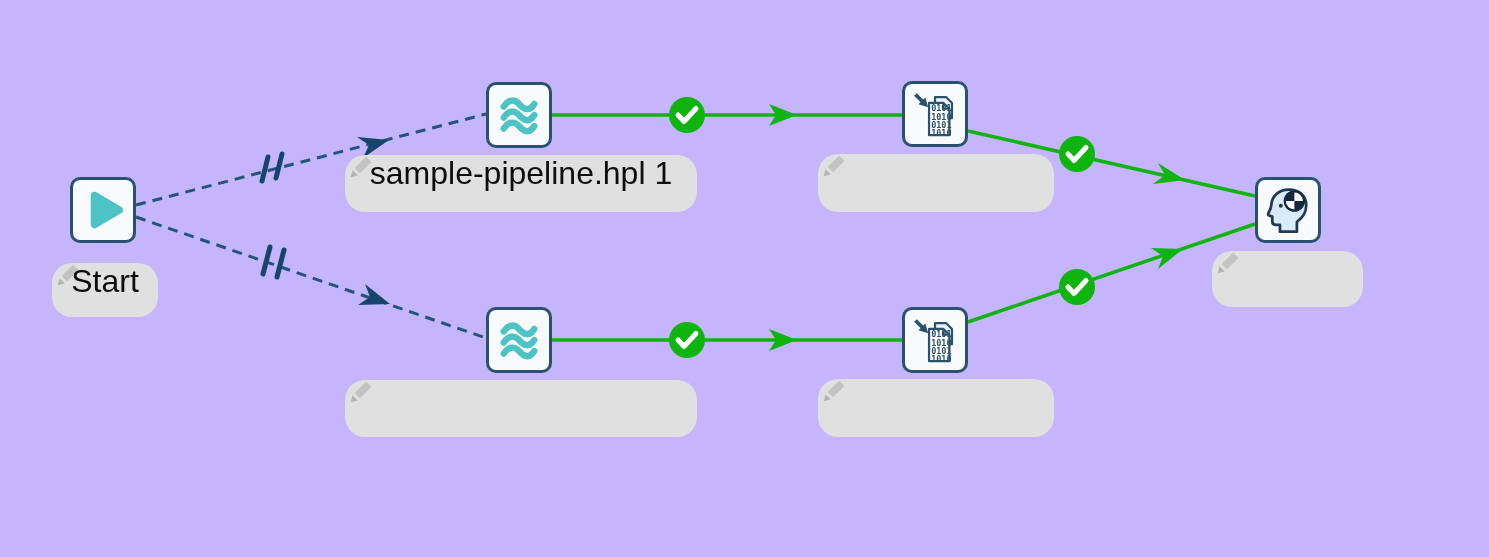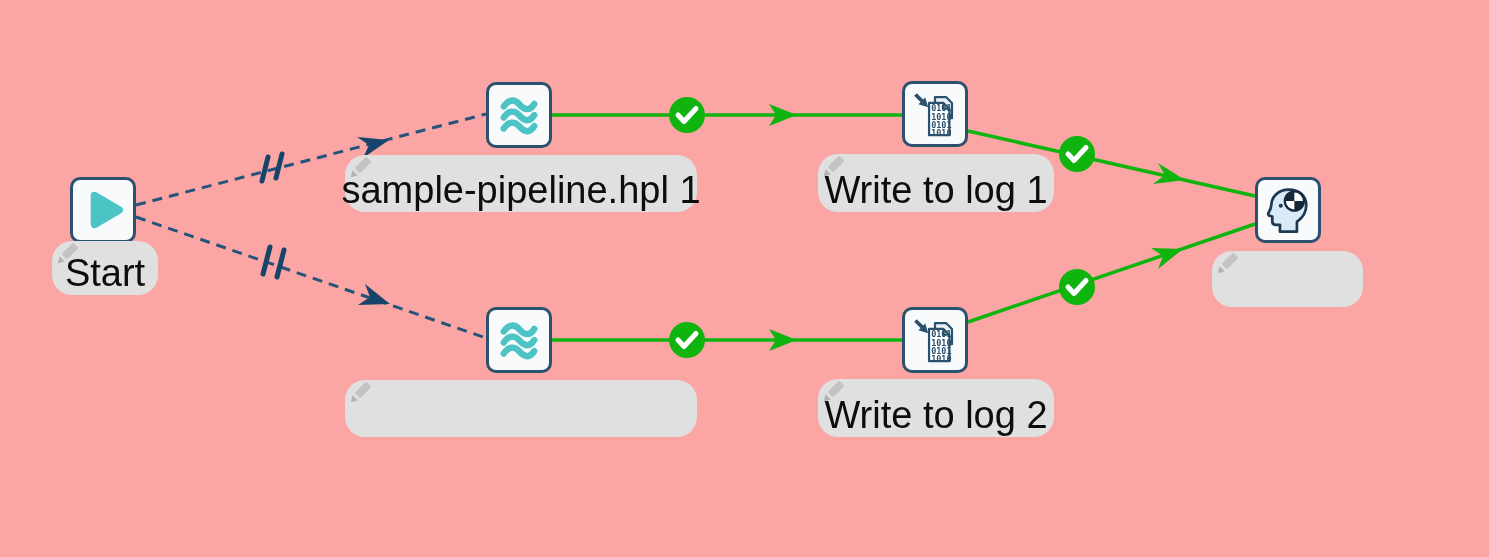--- a/index.html
+++ b/index.html
@@ -1,29 +1,29 @@
 <!DOCTYPE html>
 <html><head>
 <meta charset="utf-8">
 <style>
   html,body{margin:0;padding:0;background:#ebebeb;}
   .canvas{
-    position:relative;width:1489px;height:557px;background:#fca5a5;overflow:hidden;
+    position:relative;width:1489px;height:557px;background:#c4b5fd;overflow:hidden;
     font-family:"Liberation Sans","DejaVu Sans",sans-serif;
   }
   .hops{position:absolute;left:0;top:0;width:1489px;height:557px;z-index:1;}
   .node{
     position:absolute;width:66px;height:66px;box-sizing:border-box;
     background:#f8fafb;border:3px solid #2a516d;border-radius:10px;
     display:flex;align-items:center;justify-content:center;z-index:2;
   }
   .pill{
     position:absolute;background:#e0e0e0;border-radius:20px;z-index:2;
-    display:flex;align-items:flex-end;justify-content:center;
-    color:#0d0d0d;font-size:38px;white-space:nowrap;
+    display:flex;align-items:flex-start;justify-content:center;
+    color:#0d0d0d;font-size:32px;white-space:nowrap;
   }
   .pill .lbl{position:relative;z-index:2;}
   .pencil{position:absolute;left:0;top:-2px;width:30px;height:30px;z-index:1;}
   .hopline-dashed{stroke:#24547a;stroke-width:3;stroke-dasharray:10 7;fill:none;}
   .hopline-green{stroke:#0fb40f;stroke-width:3.5;fill:none;}
   .pbar{stroke:#17446a;stroke-width:5;stroke-linecap:round;}
   .ahead-navy{fill:#17446a;}
   .ahead-green{fill:#0fb40f;}
   .okc{fill:#0fb40f;}
   .okv{stroke:#ffffff;stroke-width:5;fill:none;stroke-linecap:round;stroke-linejoin:round;}
@@ -151,21 +151,21 @@
   <div class="node" style="left:1255px;top:177px;">
     <svg width="56" height="56" viewBox="0 0 66 66">
       <path d="M34 9 C 21 9 14 18 13.5 26 C 13.2 30 12 33 10 36.5 C 9.2 37.9 9.8 39.3 11.3 39.7 L 14.5 40.6 L 14.5 46.5 C 14.5 49 16.3 50.5 18.8 50.5 L 23.5 50.5 L 23.5 58.5 L 43.5 58.5 L 43.5 47 C 50 42.5 54.5 35.5 54.5 27.5 C 54.5 16 46 9 34 9 Z" fill="#d9eaf8" stroke="#1e3a52" stroke-width="3.2" stroke-linejoin="round"></path>
       <circle cx="24.5" cy="28" r="2.4" fill="#1e3a52"></circle>
       <circle cx="40.5" cy="22.5" r="11.3" fill="#ffffff" stroke="#16293c" stroke-width="2.6"></circle>
       <path d="M40.5 22.5 L40.5 11.2 A11.3 11.3 0 0 0 29.2 22.5 Z" fill="#16293c"></path>
       <path d="M40.5 22.5 L40.5 33.8 A11.3 11.3 0 0 0 51.8 22.5 Z" fill="#16293c"></path>
     </svg>
   </div>
 
-  <div class="pill" style="left:52px;top:241px;width:106px;height:54px;">
+  <div class="pill" style="left:52px;top:263px;width:106px;height:54px;">
     <svg class="pencil" viewBox="0 0 24 24">
       <g transform="rotate(45 12 12)">
         <rect x="9" y="2" width="6" height="13" rx="1" fill="#c3c3c3"></rect>
         <polygon points="9,17.5 15,17.5 12,22.5" fill="#b3b3b3"></polygon>
       </g>
     </svg>
     <span class="lbl">Start</span>
   </div>
 
   <div class="pill" style="left:345px;top:155px;width:352px;height:57px;">
@@ -178,40 +178,38 @@
     <span class="lbl">sample-pipeline.hpl 1</span>
   </div>
 
   <div class="pill" style="left:818px;top:154px;width:236px;height:58px;">
     <svg class="pencil" viewBox="0 0 24 24">
       <g transform="rotate(45 12 12)">
         <rect x="9" y="2" width="6" height="13" rx="1" fill="#c3c3c3"></rect>
         <polygon points="9,17.5 15,17.5 12,22.5" fill="#b3b3b3"></polygon>
       </g>
     </svg>
-    <span class="lbl">Write to log 1</span>
   </div>
 
   <div class="pill" style="left:345px;top:380px;width:352px;height:57px;">
     <svg class="pencil" viewBox="0 0 24 24">
       <g transform="rotate(45 12 12)">
         <rect x="9" y="2" width="6" height="13" rx="1" fill="#c3c3c3"></rect>
         <polygon points="9,17.5 15,17.5 12,22.5" fill="#b3b3b3"></polygon>
       </g>
     </svg>
   </div>
 
   <div class="pill" style="left:818px;top:379px;width:236px;height:58px;">
     <svg class="pencil" viewBox="0 0 24 24">
       <g transform="rotate(45 12 12)">
         <rect x="9" y="2" width="6" height="13" rx="1" fill="#c3c3c3"></rect>
         <polygon points="9,17.5 15,17.5 12,22.5" fill="#b3b3b3"></polygon>
       </g>
     </svg>
-    <span class="lbl">Write to log 2</span>
   </div>
 
   <div class="pill" style="left:1212px;top:251px;width:151px;height:56px;">
     <svg class="pencil" viewBox="0 0 24 24">
       <g transform="rotate(45 12 12)">
         <rect x="9" y="2" width="6" height="13" rx="1" fill="#c3c3c3"></rect>
         <polygon points="9,17.5 15,17.5 12,22.5" fill="#b3b3b3"></polygon>
       </g>
     </svg>
   </div>

